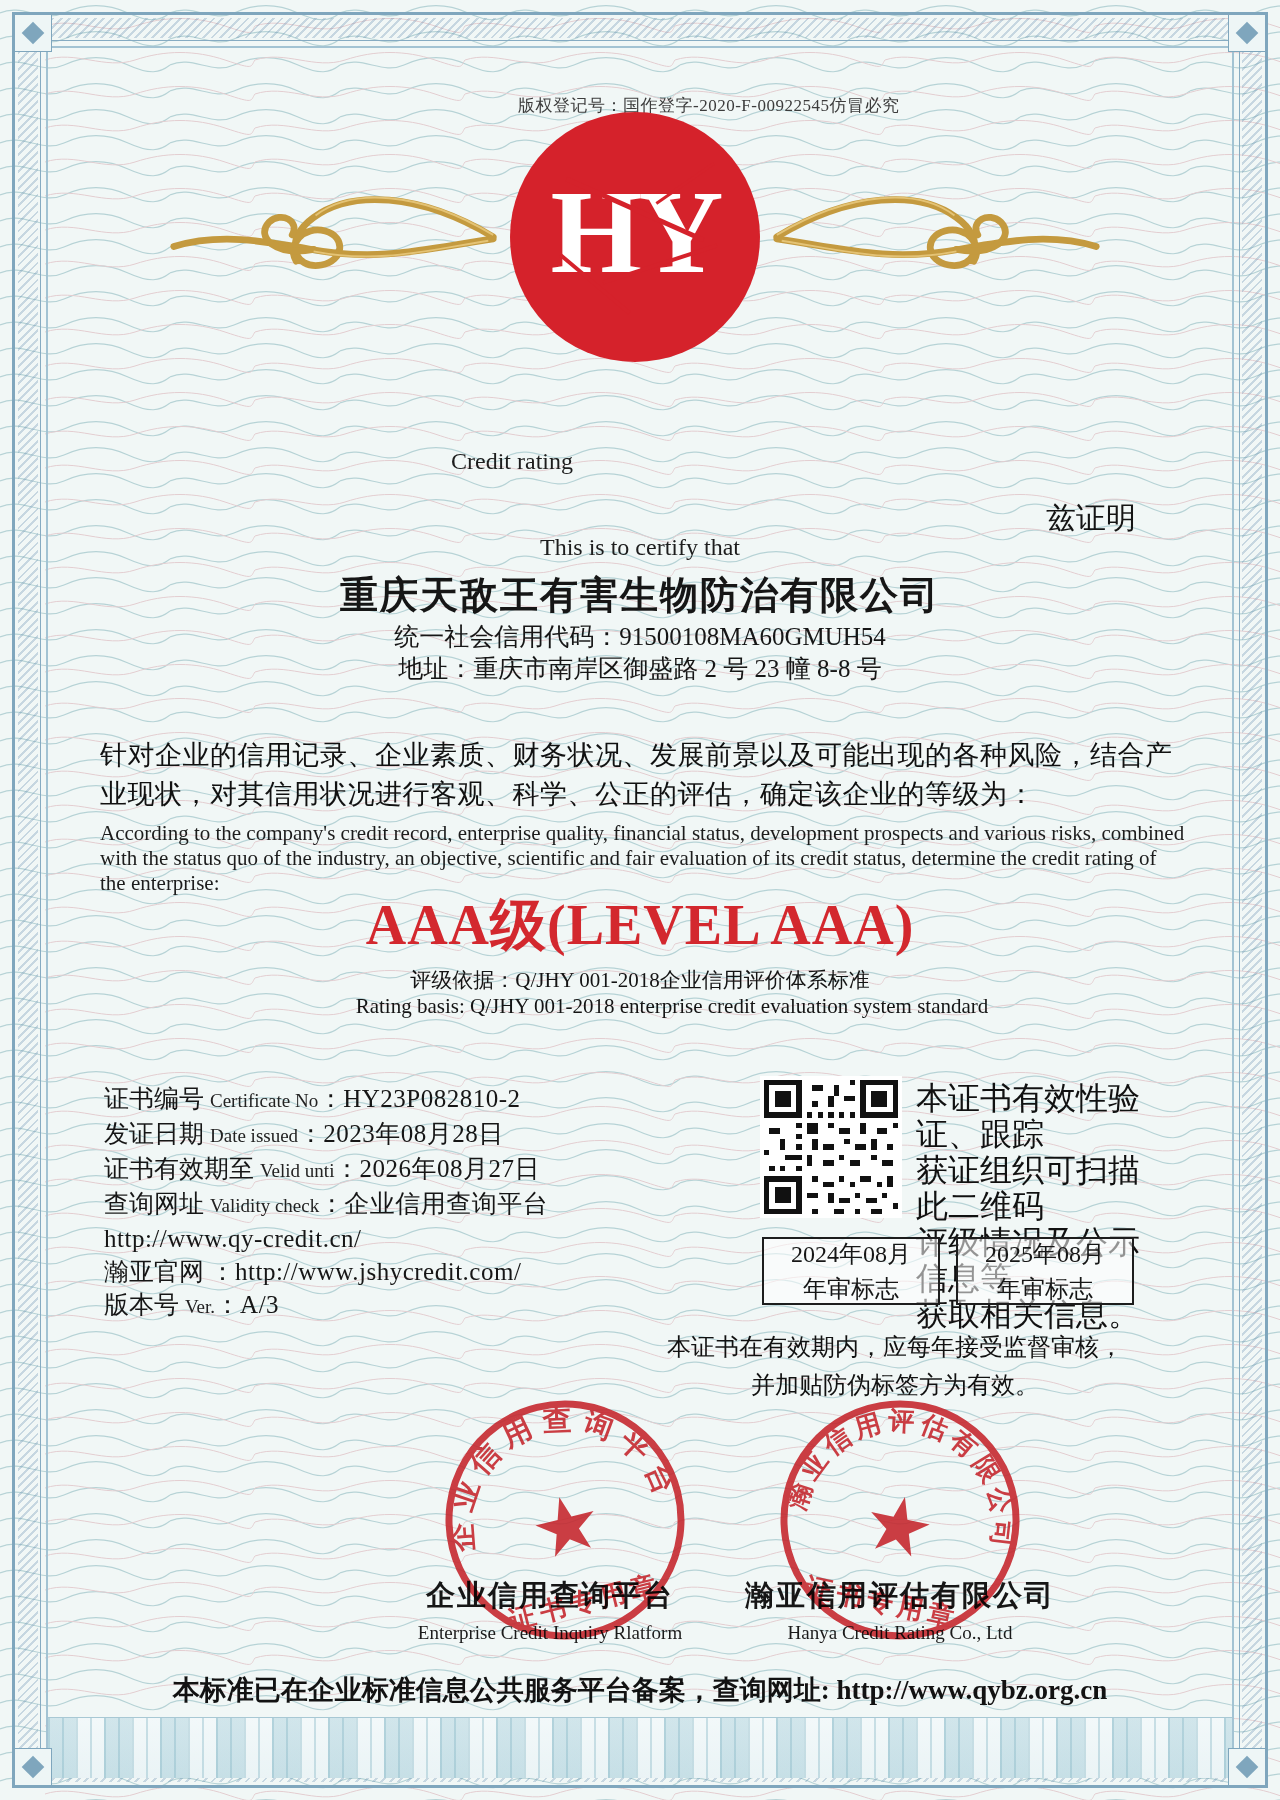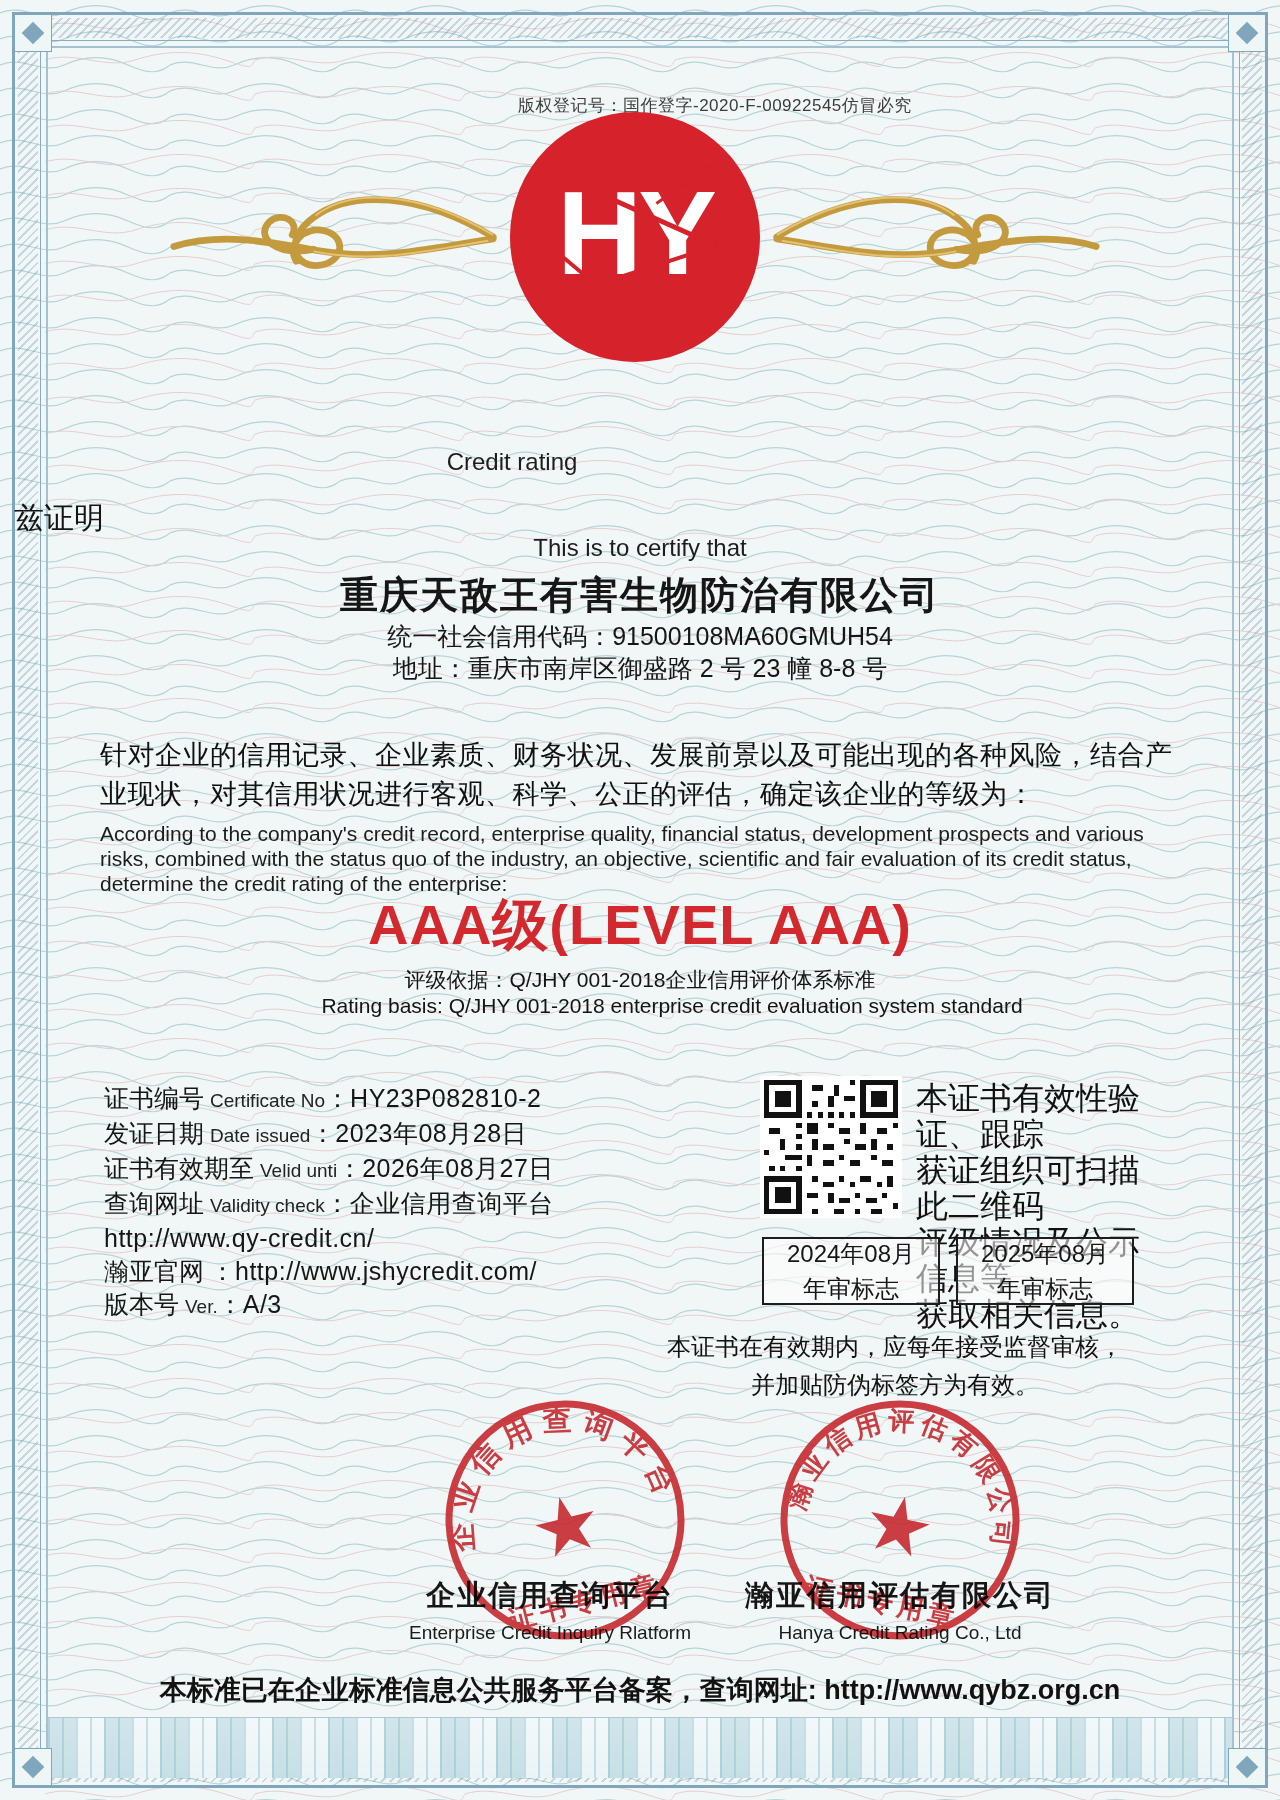--- a/index.html
+++ b/index.html
@@ -1,17 +1,17 @@
 <!DOCTYPE html>
 <html><head>
 <meta charset="utf-8">
 <style>
   html,body{margin:0;padding:0;background:#c8d4d8;}
   .page{position:relative;width:1280px;height:1800px;margin:0 auto;overflow:hidden;
-        background:#7dd3fc;font-family:Liberation Sans, sans-serif;color:#161616;}
+        background:#7dd3fc;font-family:Liberation Serif, serif;color:#161616;}
   .bg-waves{position:absolute;inset:0;z-index:0;}
   
   .frame1{position:absolute;inset:12px;border:3px solid #7fa6bd;z-index:1;}
   .band{position:absolute;z-index:1;background:repeating-linear-gradient(135deg,rgba(100,140,175,.30) 0 2px,rgba(255,255,255,0) 2px 6px);}
   .band.bt{left:18px;right:18px;top:18px;height:20px;}
   .band.bb{left:18px;right:18px;bottom:18px;height:20px;}
   .band.bl{top:18px;bottom:18px;left:18px;width:20px;}
   .band.br{top:18px;bottom:18px;right:18px;width:20px;}
   .frame2{position:absolute;inset:40px;border:1px solid #86abc2;z-index:1;}
   .frame3{position:absolute;inset:46px;border:2px solid #a3c3d3;z-index:1;}
@@ -31,21 +31,21 @@
   .logo .mono{font-size:118px;font-weight:800;color:#ffffff;letter-spacing:-4px;transform:translateY(-4px);}
   .crack{position:absolute;background:#d5222b;}
   .crack.k1{width:150px;height:5px;left:50px;top:95px;transform:rotate(24deg);}
   .crack.k2{width:120px;height:4px;left:90px;top:150px;transform:rotate(-18deg);}
   .crack.k3{width:90px;height:4px;left:40px;top:170px;transform:rotate(40deg);}
   .crack.k4{width:70px;height:3px;left:140px;top:70px;transform:rotate(-35deg);}
   .flourish{position:absolute;top:178px;width:330px;height:108px;}
   .flourish.fl{left:168px;} .flourish.fr{left:772px;transform:scaleX(-1);}
   .title-cn{position:absolute;left:0;width:1280px;top:366px;text-align:center;font-size:58px;font-weight:600;letter-spacing:10px;color:#121212;}
   .title-en{position:absolute;left:0;width:1024px;top:448px;text-align:center;font-size:24px;color:#1d1d1d;}
-  .certify-cn{position:absolute;left:0;width:1136px;top:498px;text-align:left;font-size:30px;color:#141414;padding-left:14px;}
+  .certify-cn{position:absolute;left:0;width:1136px;top:498px;text-align:right;font-size:30px;color:#141414;}
   .certify-en{position:absolute;left:0;width:1280px;top:534px;text-align:center;font-size:24px;color:#1d1d1d;}
   .company{position:absolute;left:0;width:1280px;top:570px;text-align:center;font-size:38px;font-weight:700;letter-spacing:2px;}
   .code-line{position:absolute;left:0;width:1280px;top:620px;text-align:center;font-size:25px;}
   .addr-line{position:absolute;left:0;width:1280px;top:652px;text-align:center;font-size:25px;}
   .stmt{position:absolute;left:100px;width:1085px;top:736px;}
   .stmt-cn{font-size:27px;line-height:39px;letter-spacing:.5px;color:#111;}
   .stmt-en{margin-top:7px;font-size:21px;line-height:25px;color:#1c1c1c;}
   .level{position:absolute;left:0;width:1280px;top:888px;text-align:center;font-size:56px;font-weight:700;color:#d3282e;letter-spacing:1px;}
   .basis-cn{position:absolute;left:0;width:1280px;top:966px;text-align:center;font-size:21px;color:#141414;}
   .basis-en{position:absolute;left:0;width:1280px;top:994px;text-align:center;font-size:21px;color:#141414;padding-left:32px;}

